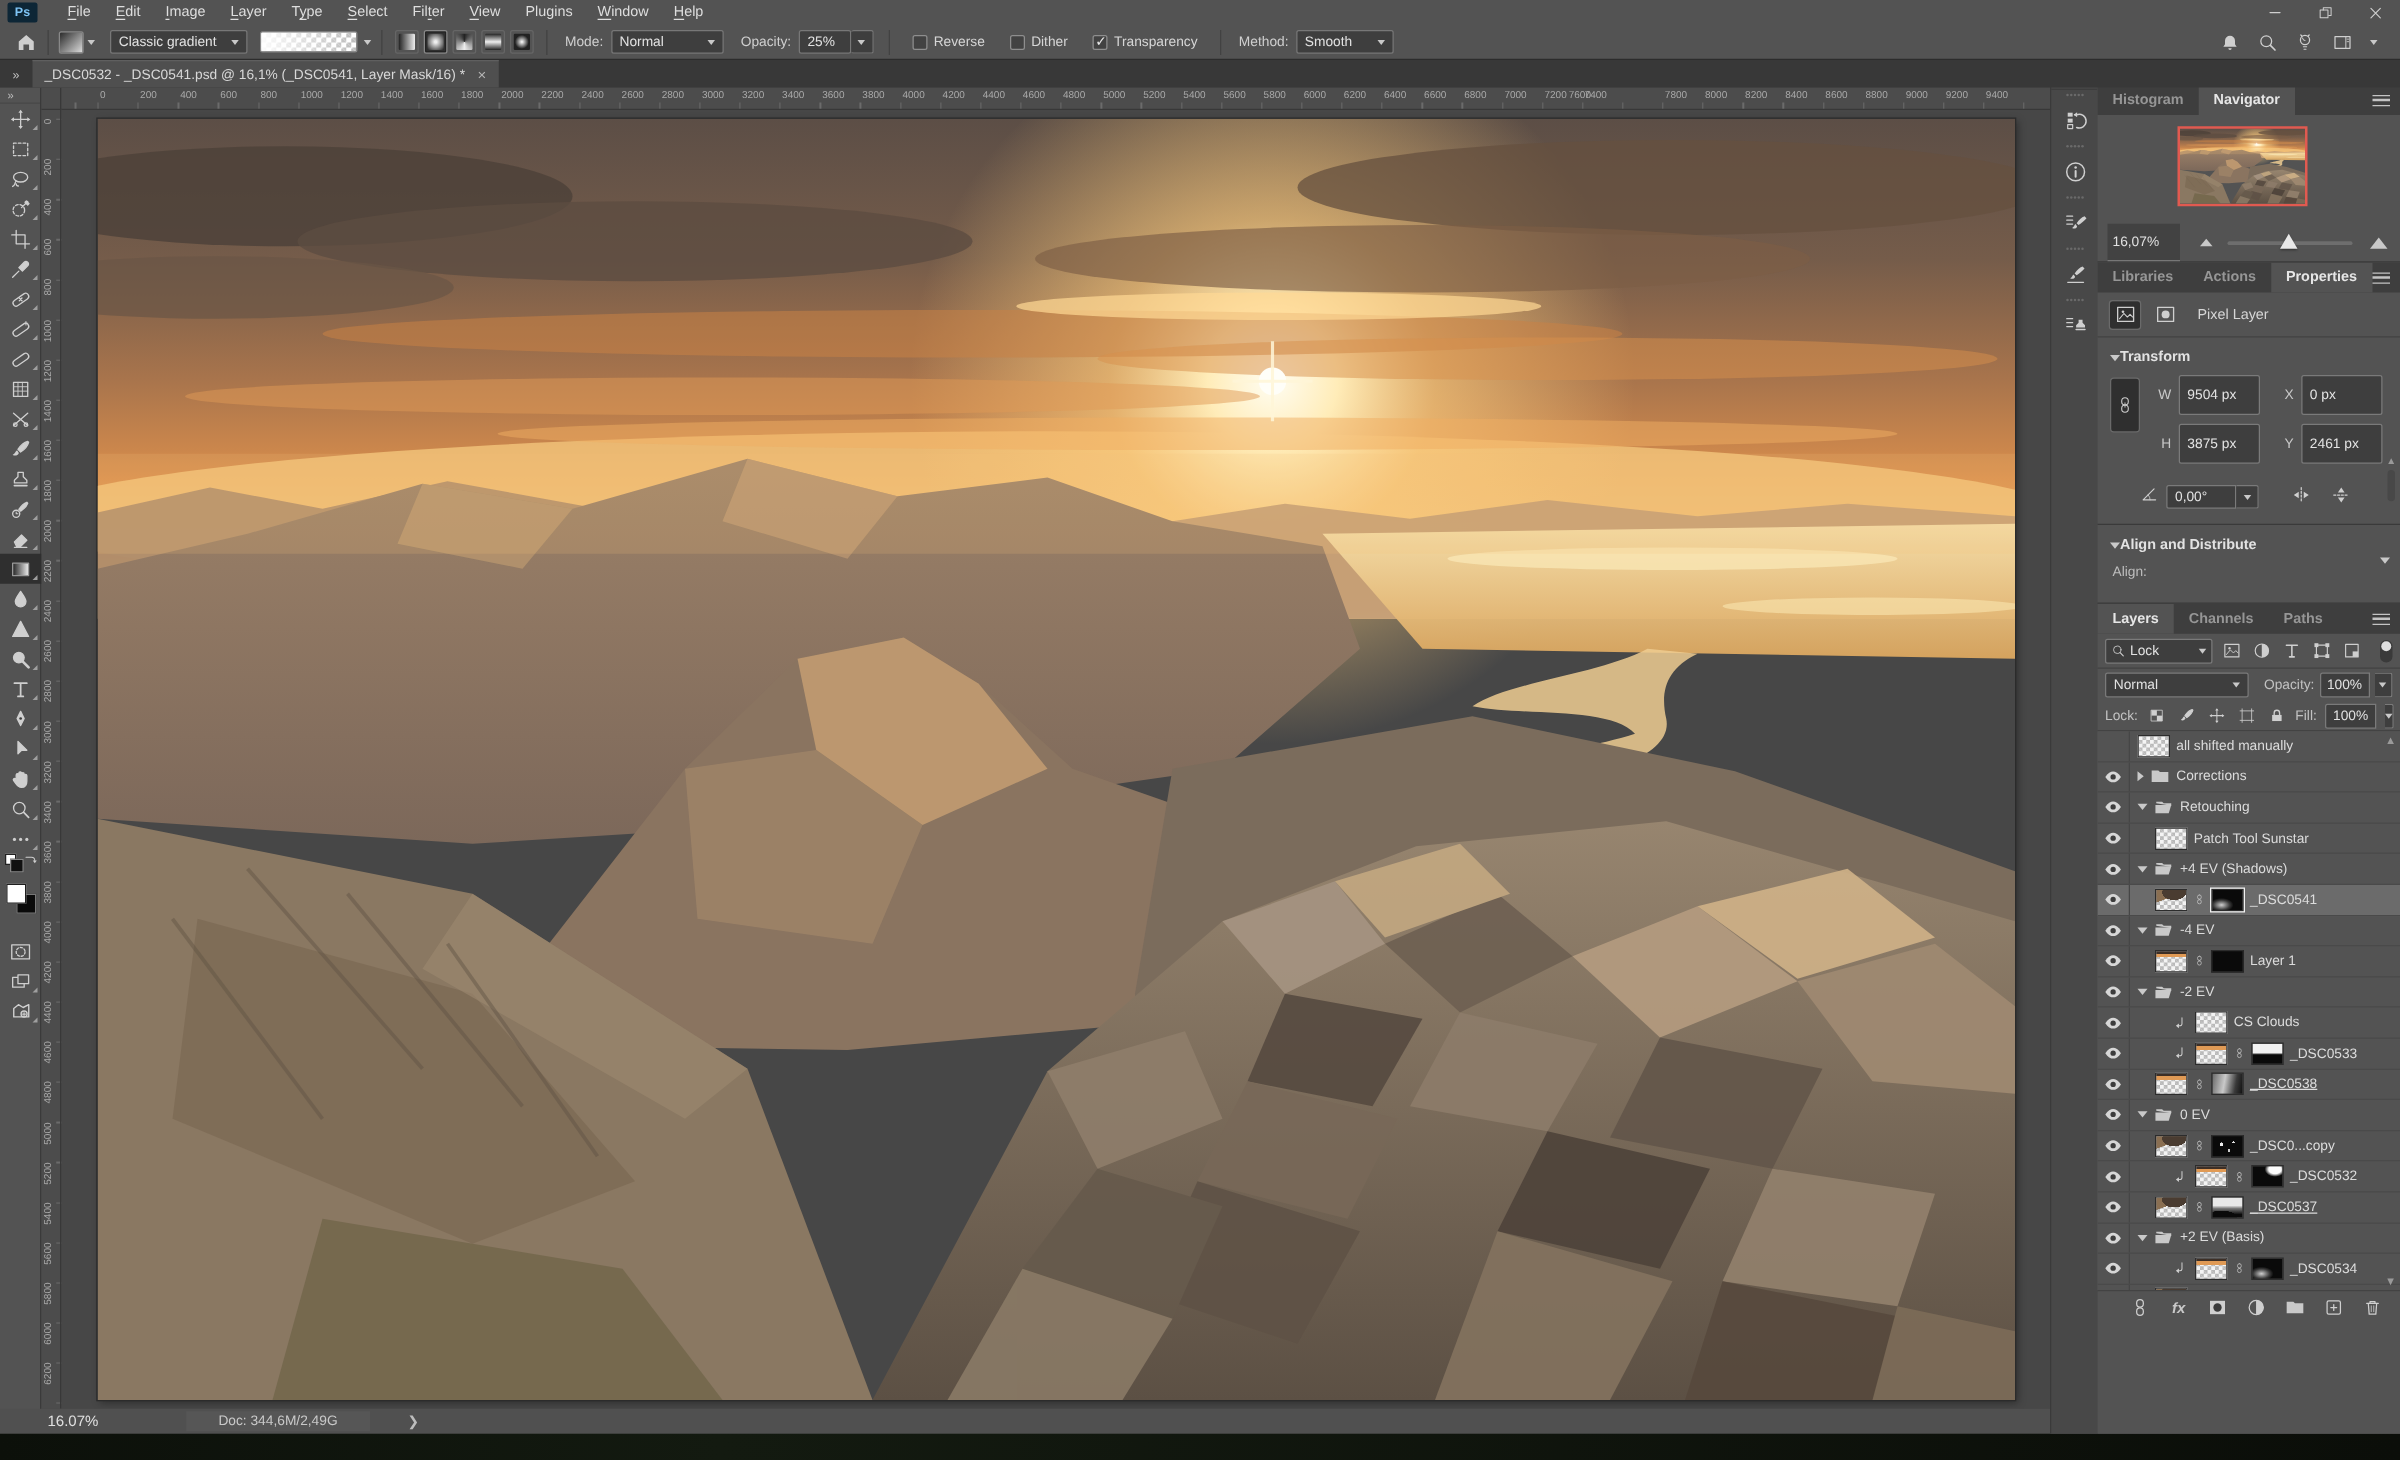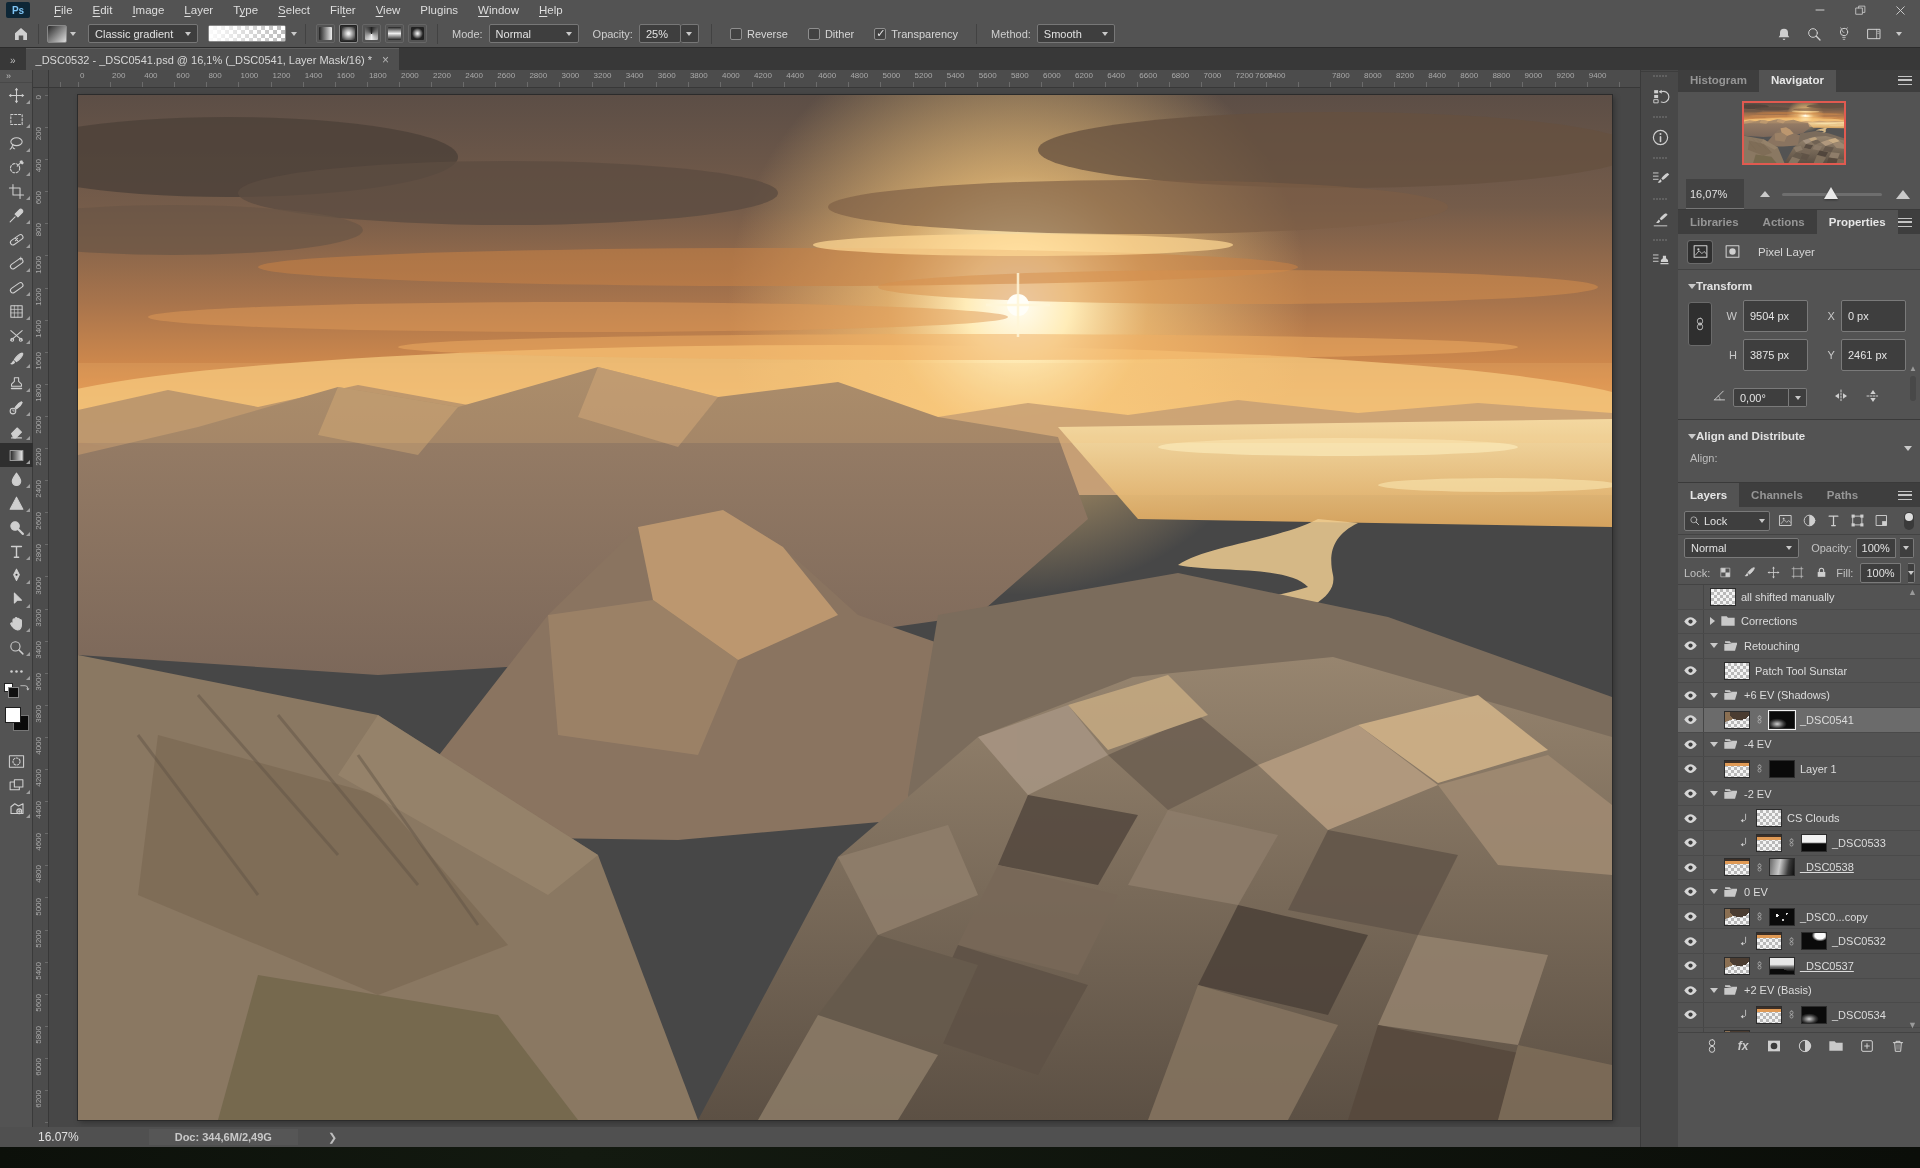--- a/index.html
+++ b/index.html
@@ -61,21 +61,21 @@
   .vrlabel { position:absolute; left:1px; font-size:8px; color:#a9a9a9; writing-mode:vertical-rl; transform:rotate(180deg); }
 
   
   #pasteboard { position:absolute; left:49px; top:88px; width:1591px; height:1039px; background:#474747; z-index:10; }
   #photo { position:absolute; left:29px; top:7px; width:1534px; height:1025px; outline:1px solid #2b2b2b; box-shadow:2px 2px 6px rgba(0,0,0,.35); }
   #photo svg { display:block; width:100%; height:100%; }
 
   
   #statusbar { position:absolute; left:0; top:1127px; width:1640px; height:20px; background:#505050; display:flex; align-items:center; z-index:21; color:#cfcfcf; font-size:11px; }
   #status-zoom { margin-left:38px; color:#e0e0e0; font-size:12px; }
-  #status-doc { margin-left:70px; background:#565656; padding:2px 26px; color:#c9c9c9;font-weight:bold; }
+  #status-doc { margin-left:70px; background:#565656; padding:2px 26px; color:#c9c9c9; }
   #status-chev { margin-left:30px; color:#bdbdbd; }
   #taskstrip { position:absolute; left:0; top:1147px; width:1920px; height:21px; background:linear-gradient(90deg,#0c100a,#131a10 30%,#0b0e09); z-index:22; }
 
   
   #dockstrip { position:absolute; left:1640px; top:48px; width:38px; height:1099px; background:#484848; border-left:1px solid #3a3a3a; z-index:25; }
   #dockstrip .collapse { color:#c2c2c2; font-size:10px; text-align:center; padding:6px 0; border-bottom:1px solid #3d3d3d; }
   .strip-btn { width:38px; height:34px; display:flex; align-items:center; justify-content:center; }
   .strip-grip { height:7px; display:flex; align-items:center; justify-content:center; gap:1px; }
   .strip-grip i { width:2px; height:2px; background:#6a6a6a; border-radius:50%; display:inline-block; }
   #dock { position:absolute; left:1678px; top:48px; width:242px; height:1099px; background:#535353; z-index:25; }
@@ -1276,21 +1276,21 @@
           <div class="eyewell">
             <svg class="ic" width="15" height="15">
               <use href="#i-eye"></use>
             </svg>
           </div>
           <div class="lbody" style="padding-left: 6px;">
             <div class="gchev open"></div>
             <svg class="ic" width="16" height="16">
               <use href="#i-folder-open"></use>
             </svg>
-            <span class="lname">+6 EV (Shadows)</span>
+            <span class="lname">+4 EV (Shadows)</span>
           </div>
         </div>
         <div class="lrow selected">
           <div class="eyewell">
             <svg class="ic" width="15" height="15">
               <use href="#i-eye"></use>
             </svg>
           </div>
           <div class="lbody" style="padding-left: 20px;">
             <div class="lthumb t-photorocks"></div>

